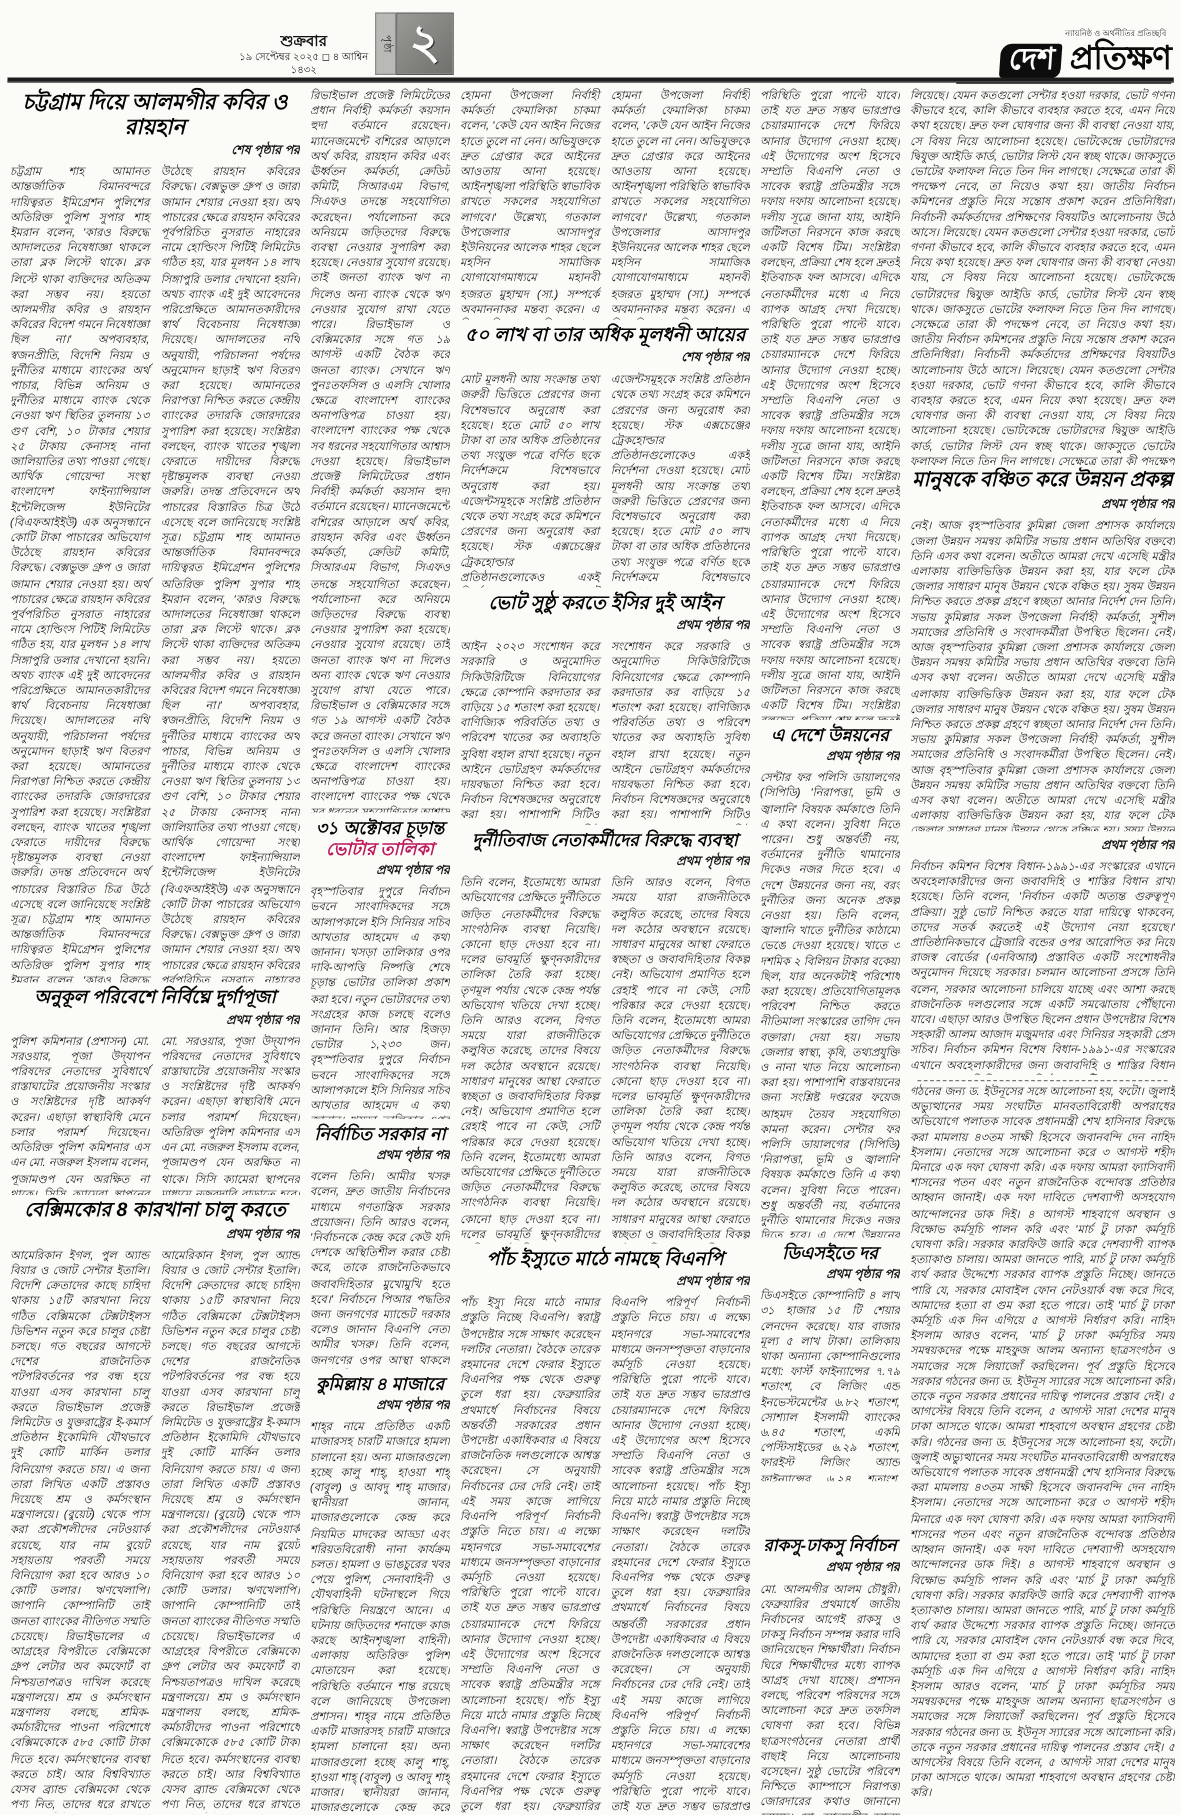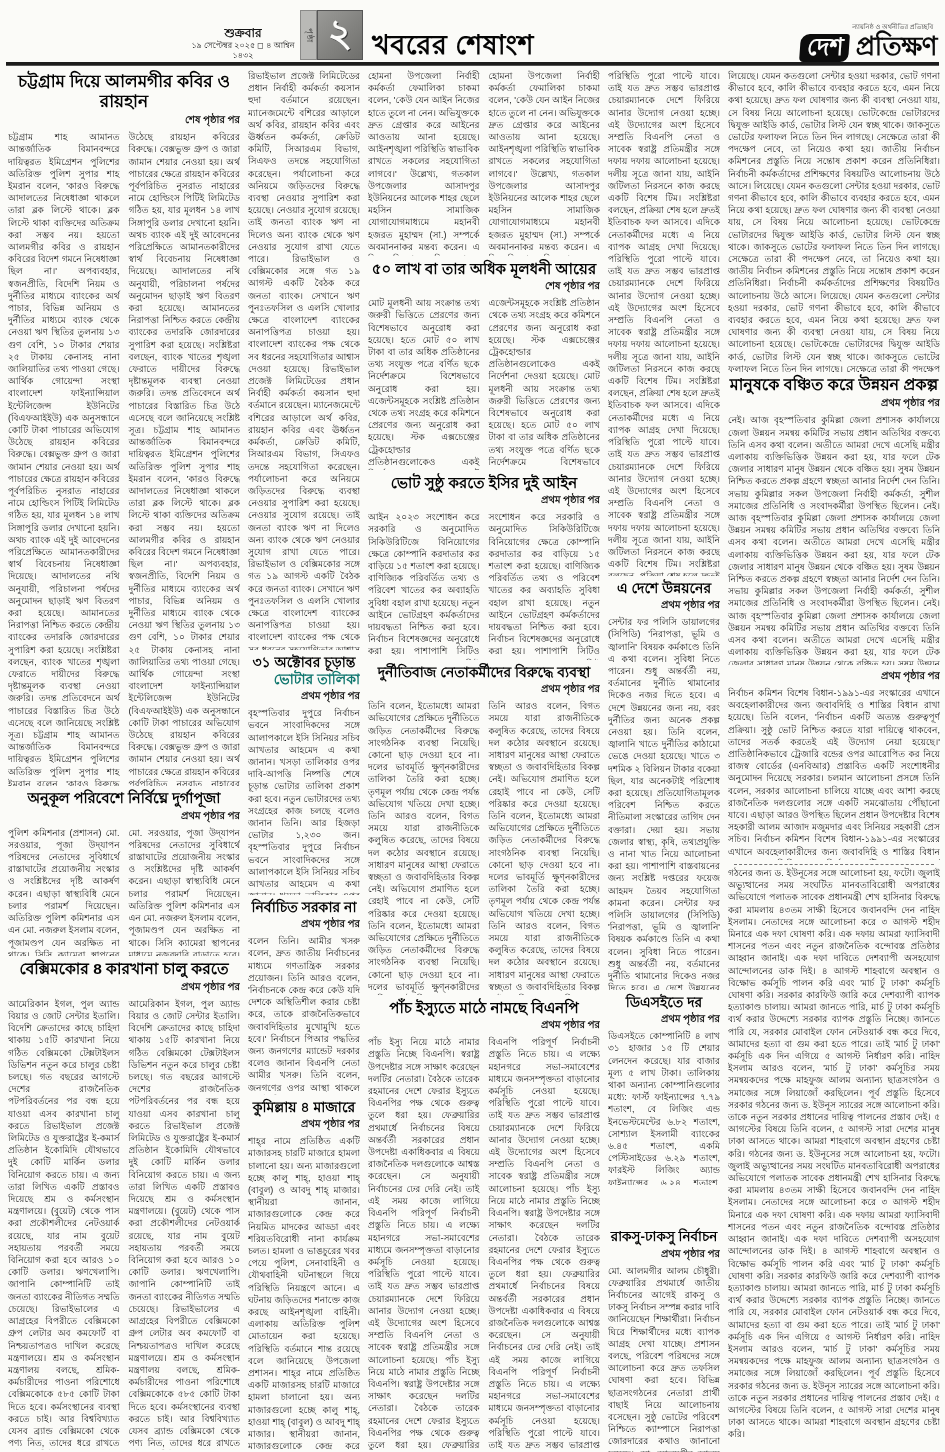--- a/index.html
+++ b/index.html
@@ -21,44 +21,43 @@
                  letter-spacing:.5px;color:#050505;}
   .logo-wrap{position:absolute;right:8px;top:22px;width:172px;text-align:right;}
   .logo-tagline{font-size:6.5px;color:#333;margin-right:4px;}
   .logo-line{white-space:nowrap;line-height:1;}
   .logo-p1{display:inline-block;background:#0d0d0d;color:#fdfdfb;font-weight:900;font-size:24px;
            padding:1px 5px 3px 7px;border-radius:9px 3px 8px 4px;transform:skewX(-4deg);}
   .logo-p2{display:inline-block;color:#0a0a0a;font-weight:900;font-size:26px;margin-left:3px;
            letter-spacing:-.5px;}
   .logo-underline{height:2px;background:#111;margin-top:2px;}
   
-  .art{position:absolute;overflow:hidden;}
+  .art{position:absolute;overflow:hidden;font-style:italic;}
   .art-hl{font-weight:900;text-align:center;color:#030303;line-height:1.15;margin:2px 0 1px;}
-  .art-hl2{font-weight:900;text-align:right;color:#0f766e;line-height:1.15;}
+  .art-hl2{font-weight:900;text-align:center;color:#be185d;line-height:1.15;}
   .art-cont{font-size:10px;font-weight:bold;text-align:right;margin:1px 0 2px;}
   .art-dash{border-top:1px dashed #777;margin:2px 6px;}
   .art-body{font-size:9px;line-height:12.2px;text-align:justify;color:#1b1b1b;
             column-gap:9px;word-break:break-word;}
   .cols1{column-count:1;} .cols2{column-count:2;}
 </style>
 </head>
 <body>
 
 <div id="page">
 
   <div id="hdr">
     <div class="date-wrap">
       <div class="weekday">শুক্রবার</div>
       <div class="dateline">১৯ সেপ্টেম্বর ২০২৫ ◻ ৪ আশ্বিন ১৪৩২</div>
     </div>
     <div class="pgbox">
       <div class="pgstrip">পৃষ্ঠা</div>
       <div class="pgnum">২</div>
     </div>
-    <div class="section-title">খবরের শেষাংশ</div>
     <div class="logo-wrap">
       <div class="logo-tagline">ন্যায়নিষ্ঠ ও অর্থনীতির প্রতিচ্ছবি</div>
       <div class="logo-line">
         <span class="logo-p1">দেশ</span>
         <span class="logo-p2">প্রতিক্ষণ</span>
       </div>
       <div class="logo-underline"></div>
     </div>
   </div>
   <div id="hdr-rule"></div>

